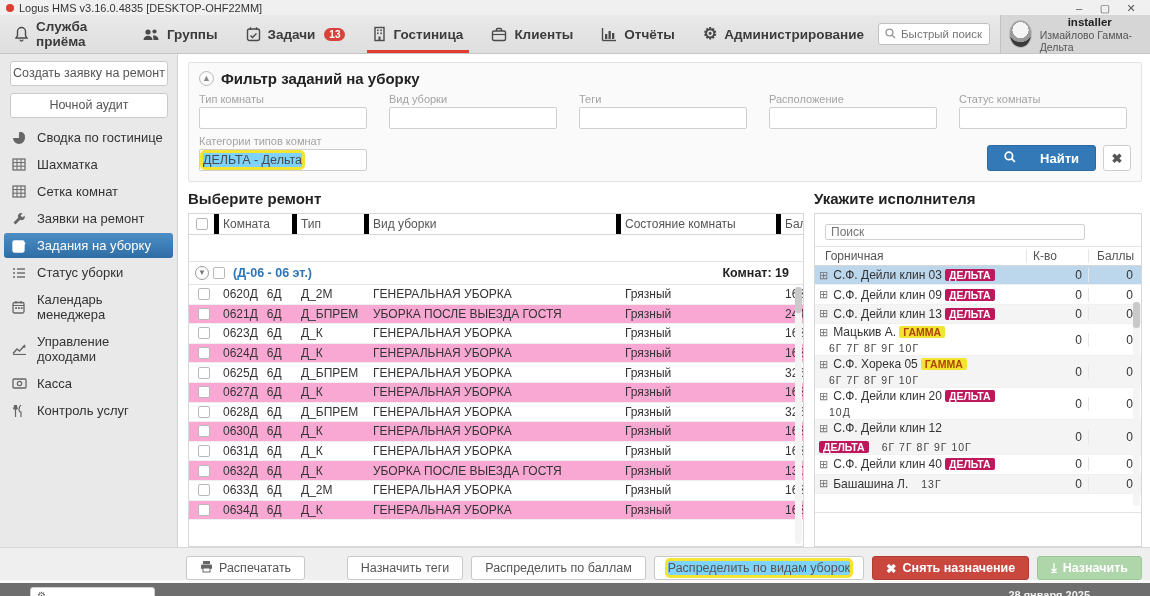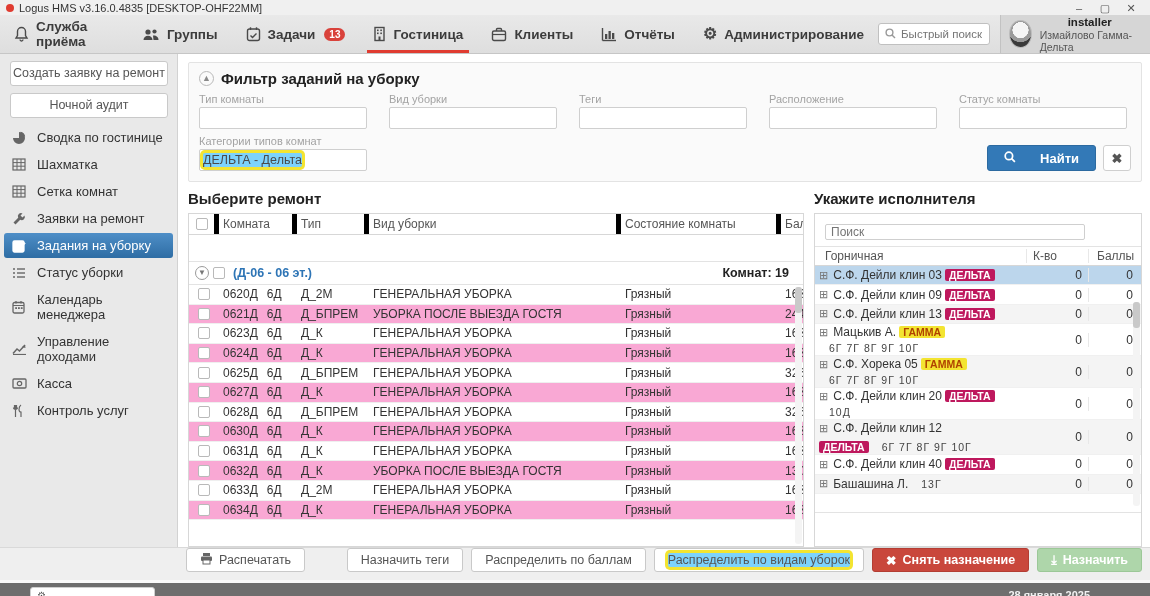--- a/index.html
+++ b/index.html
@@ -120,21 +120,21 @@
   .arow .a-qty, .arow .a-pts { text-align:right; }
   .expand { color:#777; font-size:11px; margin-right:2px; }
   .tagbadge { font-size:10.5px; font-weight:bold; padding:0px 4px; border-radius:2px; }
   .b-delta { background:#be185d; color:#fff; }
   .b-gamma { background:#f3e431; color:#b04300; }
   .floortags { font-size:10.5px; color:#444; letter-spacing:1px; margin-left:10px; }
   .assfoot { height:34px; border-top:1px solid #e3e3e3; flex:0 0 auto; }
   .avscroll { position:absolute; right:1px; top:88px; bottom:40px; width:7px; background:#f4f4f4; border-radius:3px; }
 
   
-  .actionbar { height:33px; background:#efefef; border-top:1px solid #d9d9d9; display:flex; align-items:flex-start;
+  .actionbar { height:33px; background:#efefef; border-top:1px solid #d9d9d9; display:flex; align-items:flex-end;
     padding:0 8px 0 186px; gap:8px; flex:0 0 auto; }
   .abtn { background:#fff; border:1px solid #c9c9c9; border-radius:3px; height:24px; padding:0 13px;
     font-size:12.5px; color:#555; display:flex; align-items:center; gap:6px; cursor:pointer; white-space:nowrap; }
   .push { margin-left:auto; }
   .abtn.danger { background:#c9473c; border-color:#b33d33; color:#fff; font-weight:bold; }
   .abtn.success { background:#aed6aa; border-color:#9cc898; color:#fff; font-weight:bold; }
 
   
   .footstrip { height:3px; background:#fafafa; }
   .footer { height:13px; background:#6e6e6e; position:relative; overflow:hidden; flex:0 0 auto; }

